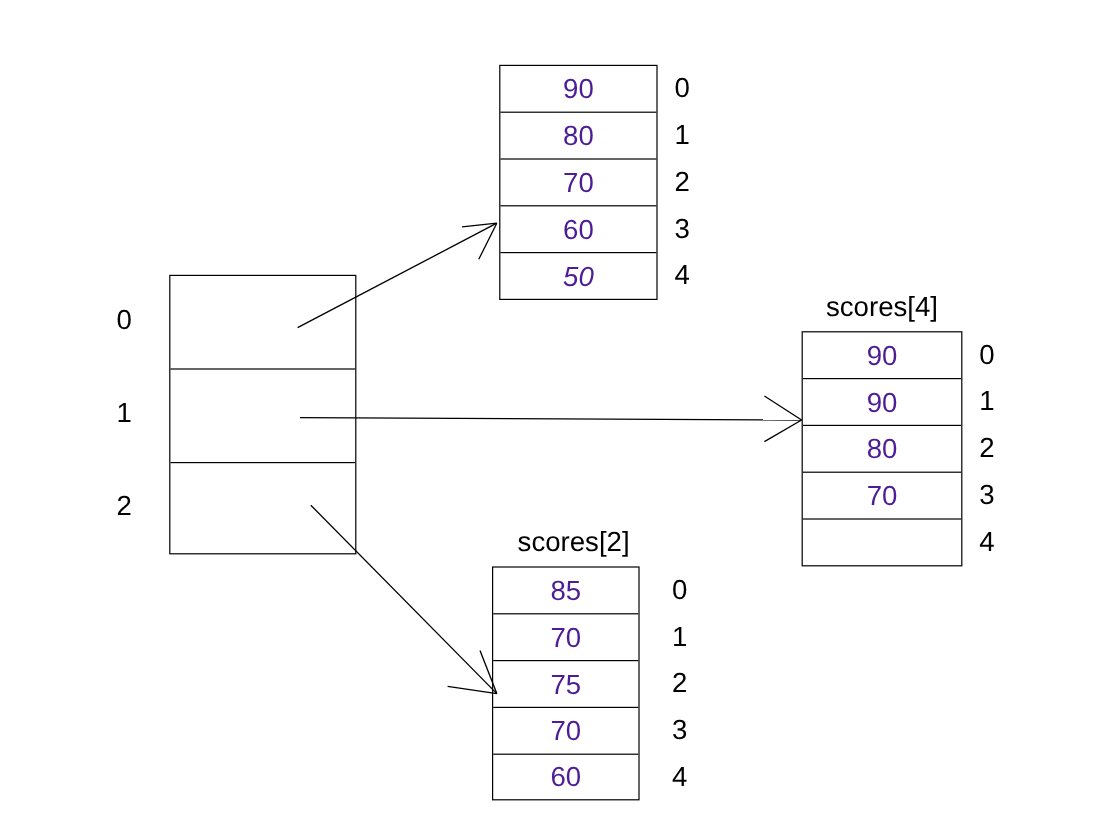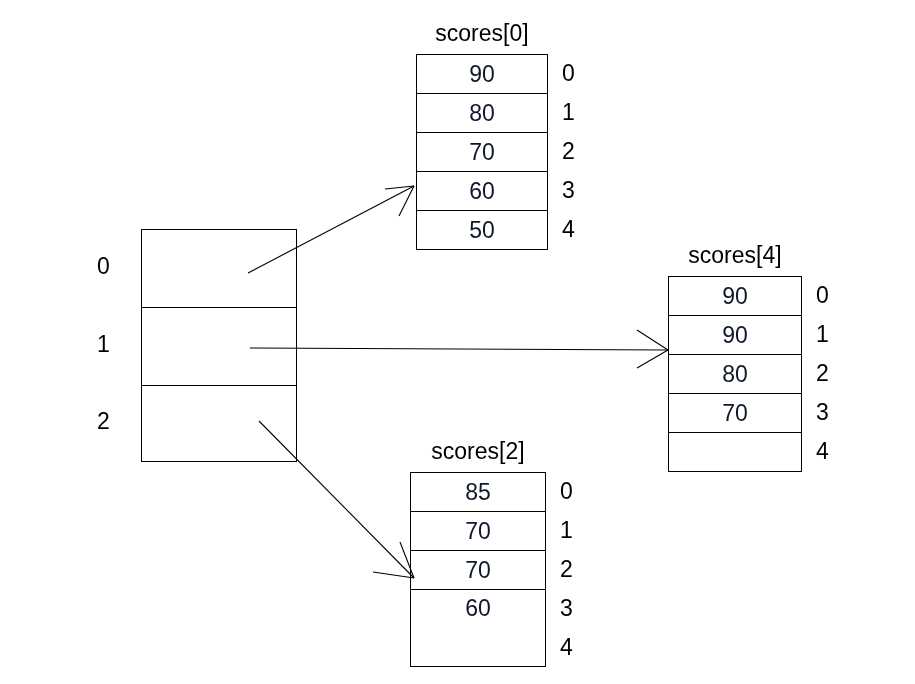--- a/index.html
+++ b/index.html
@@ -33,21 +33,21 @@
     background: transparent;
   }
   .arr-cell {
     box-sizing: border-box;
     border-bottom: 1px solid #000;
     display: flex;
     align-items: center;
     justify-content: center;
     font-size: 23px;
     line-height: 23px;
-    color: #0f172a;
+    color: #4c1d95;
   }
   .arr-cell.last {
     border-bottom: none;
   }
   .idx-label {
     position: absolute;
     font-size: 23px;
     line-height: 23px;
     color: #000;
     text-align: left;
@@ -78,28 +78,27 @@
   <div class="arr-box" style="left:141px; top:229px; width:156px; height:233px;">
     <div class="arr-cell" style="height:78px;"></div>
     <div class="arr-cell" style="height:78px;"></div>
     <div class="arr-cell last" style="height:75px;"></div>
   </div>
 
   <div class="left-idx" style="left:97px; top:255px;">0</div>
   <div class="left-idx" style="left:97px; top:333px;">1</div>
   <div class="left-idx" style="left:97px; top:410px;">2</div>
 
-  <div class="arr-title" style="left:416px; top:22px; width:132px;">scores[0]</div>
 
   <div class="arr-box" style="left:416px; top:54px; width:132px; height:196px;">
     <div class="arr-cell" style="height:39px;">90</div>
     <div class="arr-cell" style="height:39px;">80</div>
     <div class="arr-cell" style="height:39px;">70</div>
     <div class="arr-cell" style="height:39px;">60</div>
-    <div class="arr-cell last" style="height:38px;">50</div>
+    <div class="arr-cell last" style="height:38px;font-style:italic;">50</div>
   </div>
 
   <div class="idx-label" style="left:562px; top:62px;">0</div>
   <div class="idx-label" style="left:562px; top:101px;">1</div>
   <div class="idx-label" style="left:562px; top:140px;">2</div>
   <div class="idx-label" style="left:562px; top:179px;">3</div>
   <div class="idx-label" style="left:562px; top:218px;">4</div>
 
   <div class="arr-title" style="left:668px; top:244px; width:134px;">scores[4]</div>
 
@@ -111,23 +110,24 @@
   </div>
 
   <div class="idx-label" style="left:816px; top:284px;">0</div>
   <div class="idx-label" style="left:816px; top:323px;">1</div>
   <div class="idx-label" style="left:816px; top:362px;">2</div>
   <div class="idx-label" style="left:816px; top:401px;">3</div>
   <div class="idx-label" style="left:816px; top:440px;">4</div>
 
   <div class="arr-title" style="left:410px; top:440px; width:136px;text-align:center;">scores[2]</div>
 
-  <div class="arr-box" style="left:410px; top:472px; width:136px; height:195px;">
+  <div class="arr-box" style="left:410px; top:472px; width:123px; height:195px;">
     <div class="arr-cell" style="height:39px;">85</div>
     <div class="arr-cell" style="height:39px;">70</div>
+    <div class="arr-cell" style="height:39px;">75</div>
     <div class="arr-cell" style="height:39px;">70</div>
     <div class="arr-cell last" style="height:37px;">60</div>
   </div>
 
   <div class="idx-label" style="left:560px; top:480px;">0</div>
   <div class="idx-label" style="left:560px; top:519px;">1</div>
   <div class="idx-label" style="left:560px; top:558px;">2</div>
   <div class="idx-label" style="left:560px; top:597px;">3</div>
   <div class="idx-label" style="left:560px; top:636px;">4</div>
 

